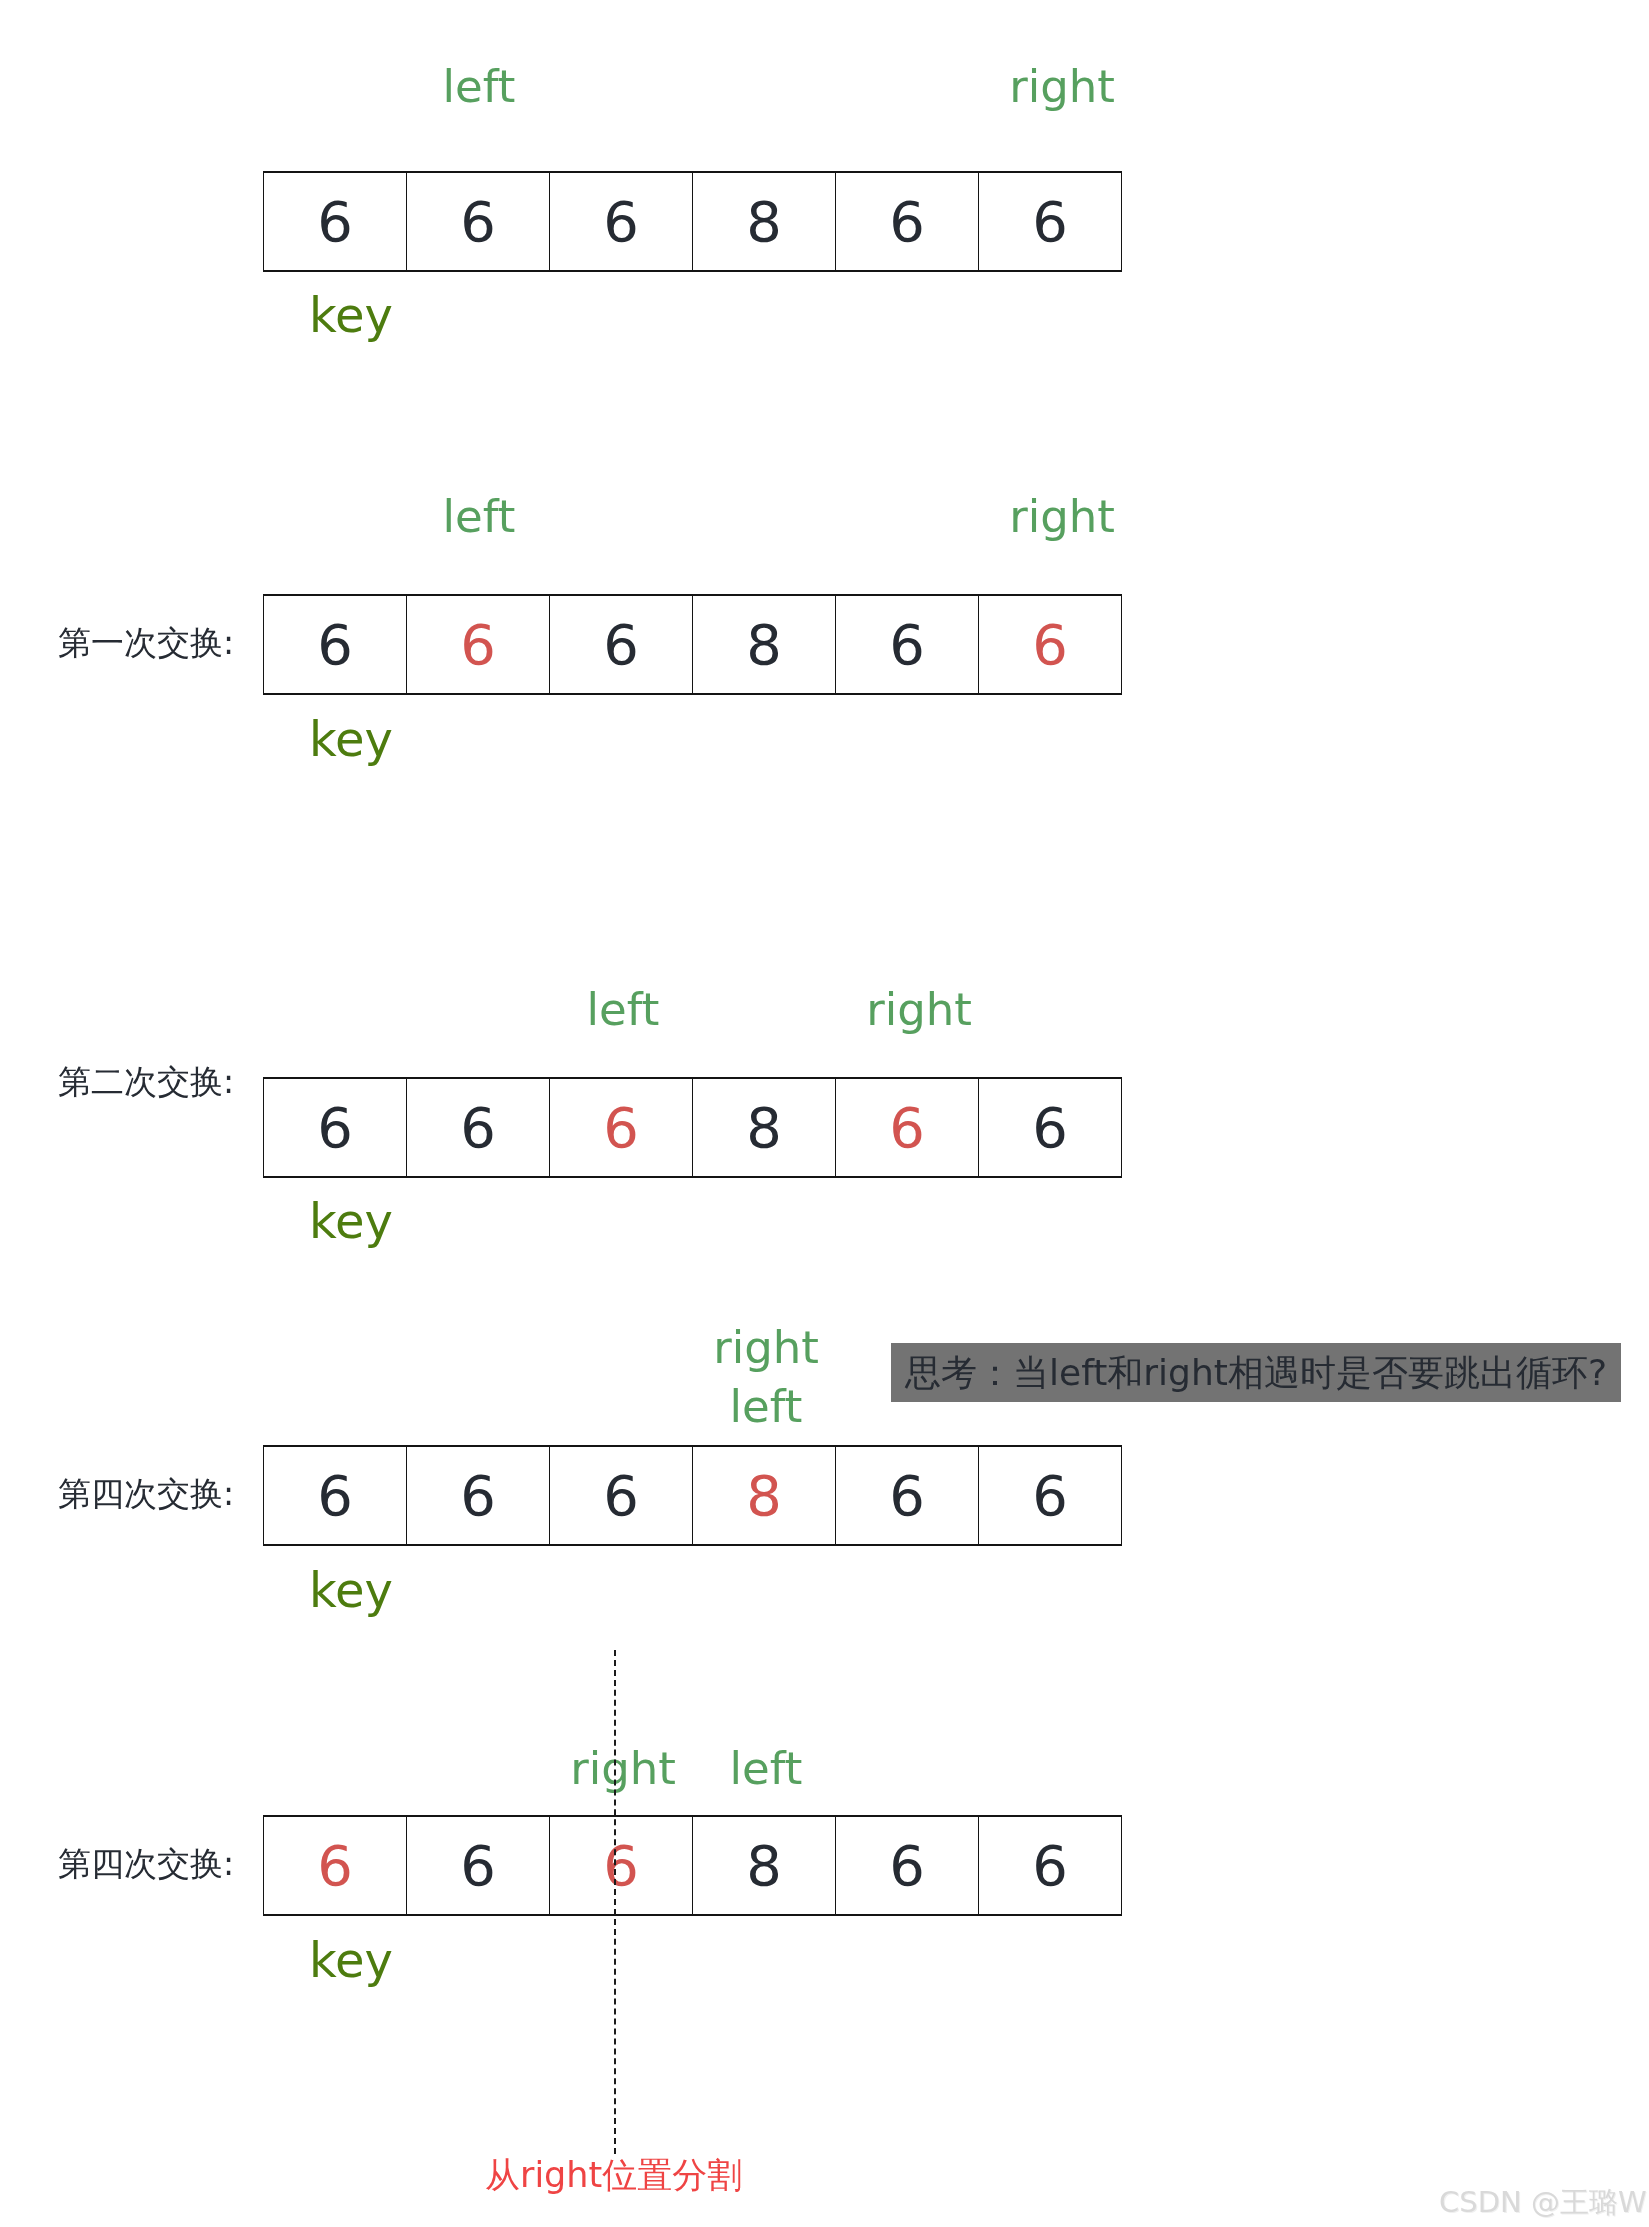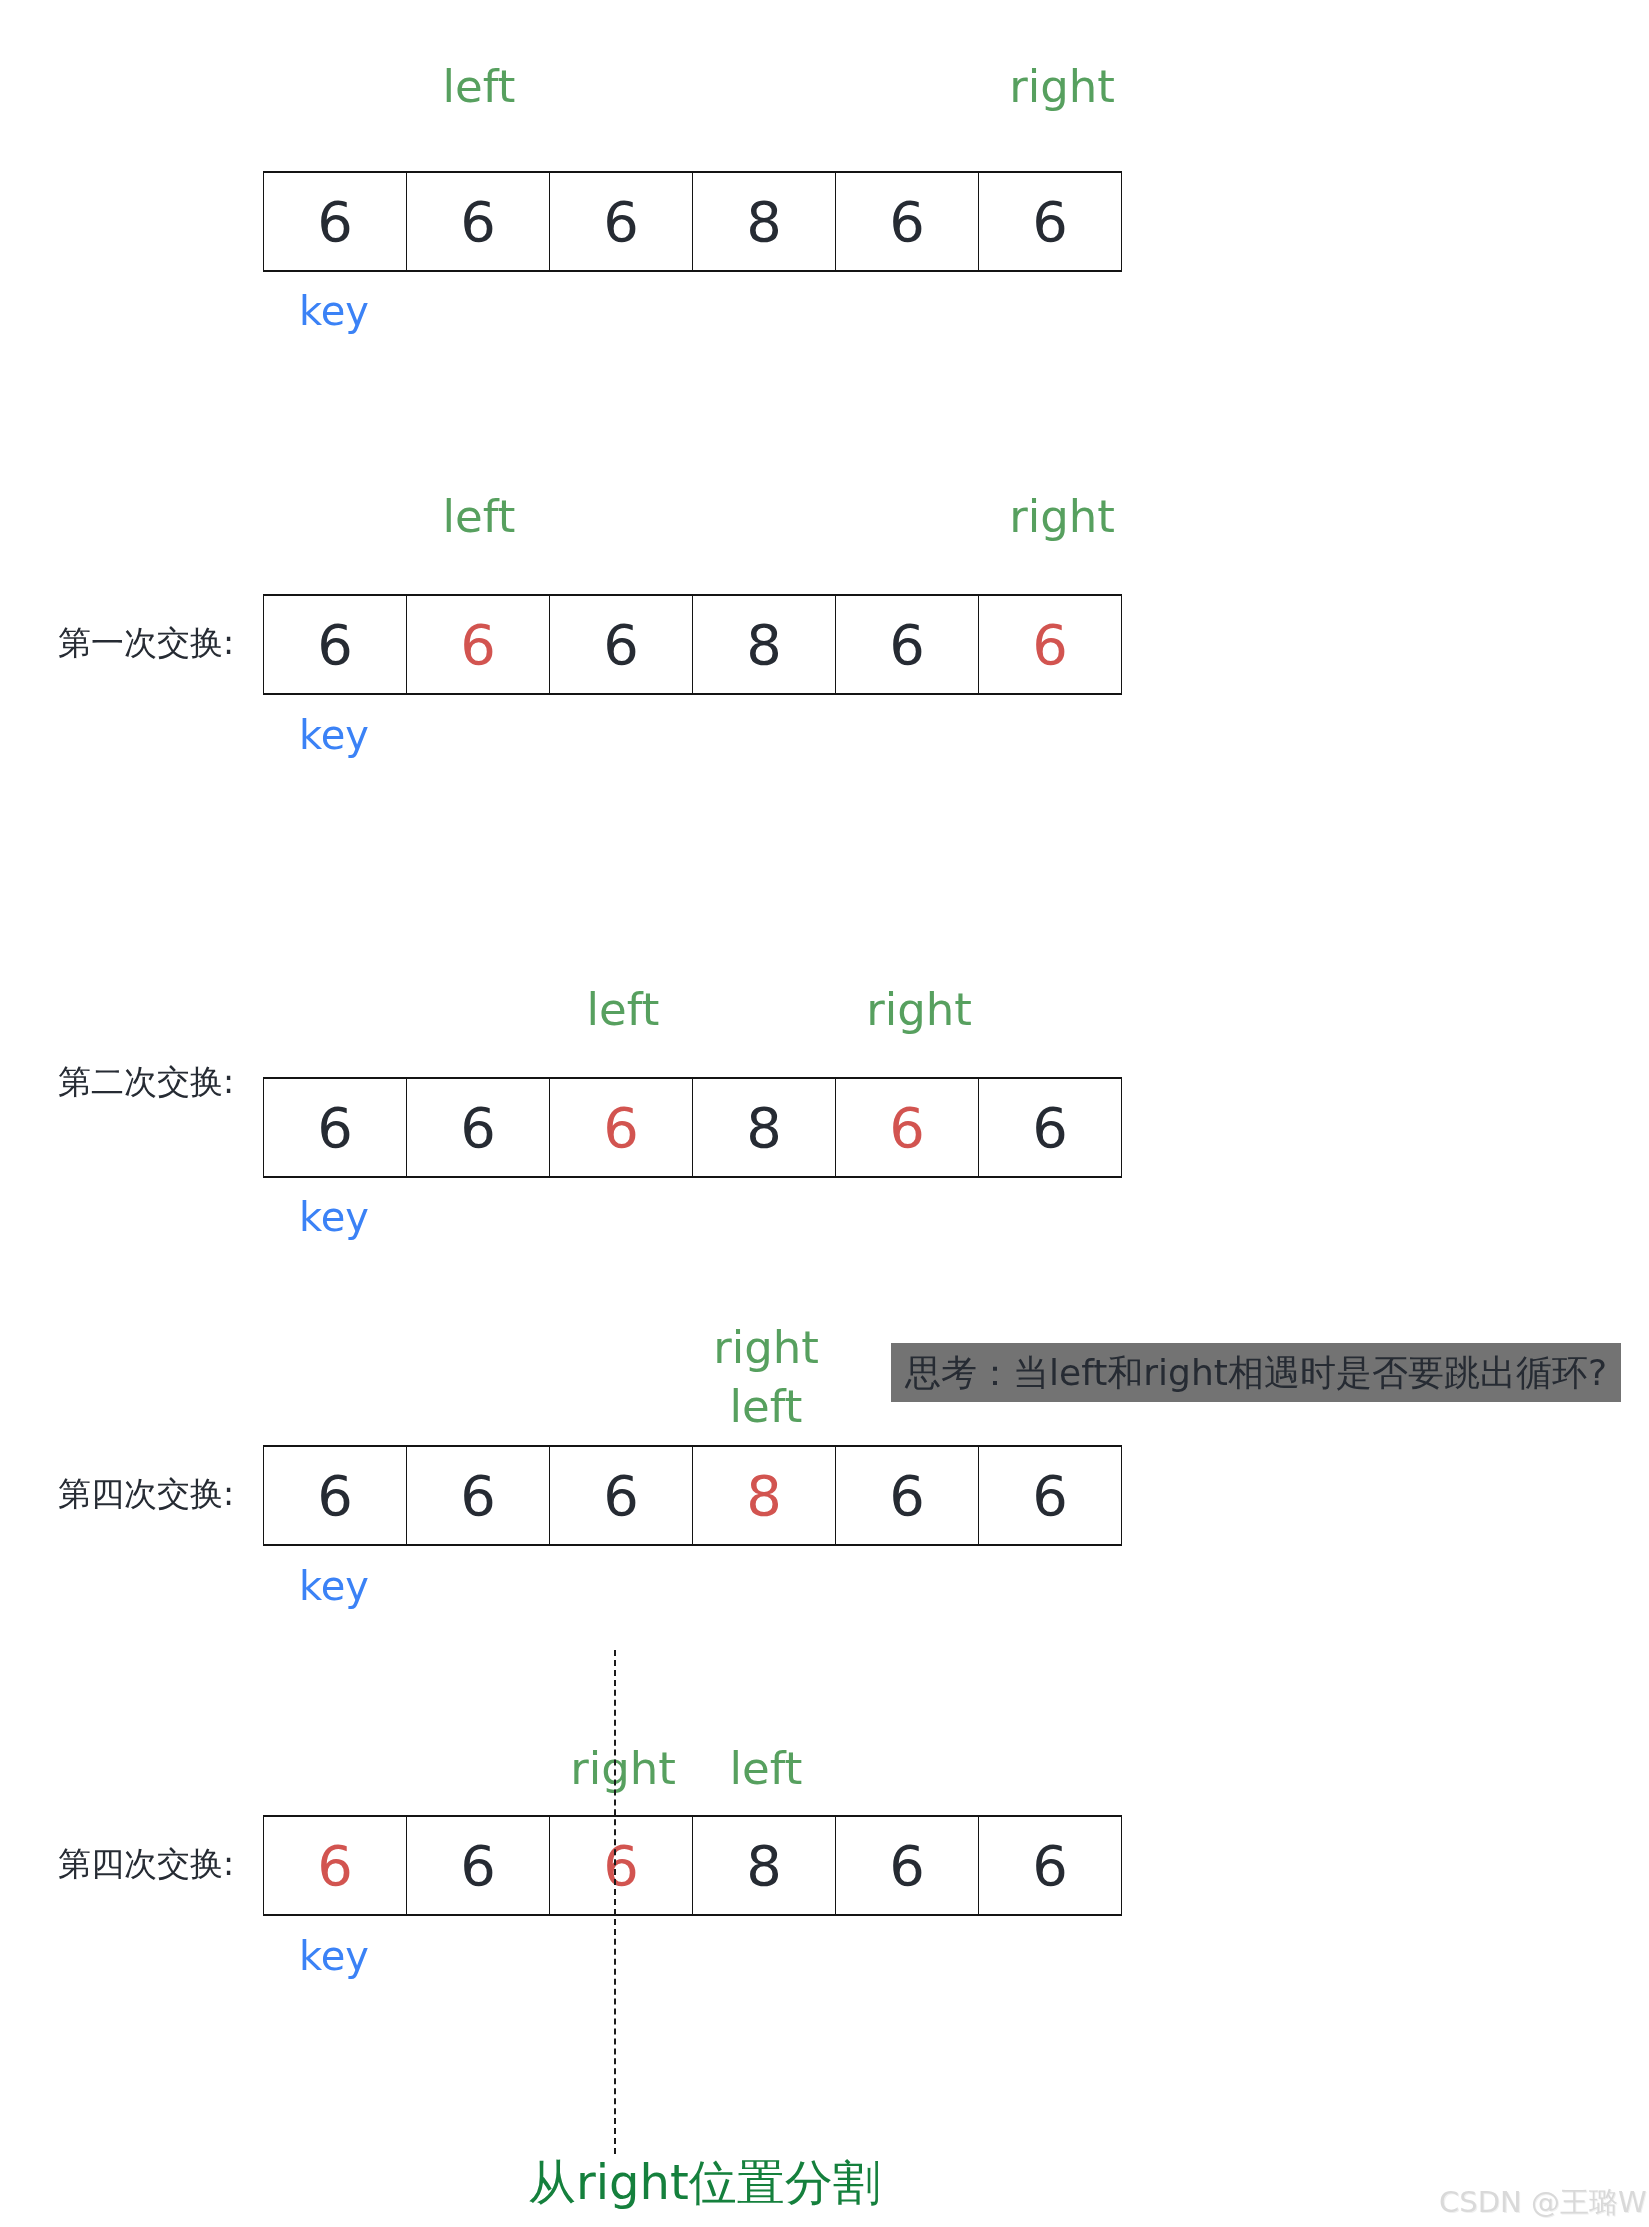--- a/index.html
+++ b/index.html
@@ -18,33 +18,33 @@
   .cell{
     width:142px;height:97px;display:flex;align-items:center;justify-content:center;
     font-size:56px;color:#262b33;background:#ffffff;
   }
   .cell + .cell{border-left:1.2px solid #141414;}
   .cell.red{color:#d25450;}
   .rowtitle{
     position:absolute;left:58px;font-size:33px;line-height:1.2;color:#262b33;white-space:nowrap;
   }
   .keylabel{
-    position:absolute;left:299px;font-size:40px;line-height:1;color:#3b82f6;
+    position:absolute;left:309px;font-size:48px;line-height:1;color:#4d7c0f;
   }
   .note{
     position:absolute;left:891px;top:1343px;background:#737373;color:#262b33;
     font-size:36px;line-height:1.2;padding:8px 14px;white-space:nowrap;z-index:0;
   }
   .dashline{
     position:absolute;left:614px;top:1650px;height:504px;width:0;
     border-left:2.9px dashed #1a1a1a;z-index:2;
   }
   .caption{
-    position:absolute;left:528px;top:2154px;font-size:48px;line-height:1.2;
-    color:#15803d;white-space:nowrap;
+    position:absolute;left:485px;top:2154px;font-size:35px;line-height:1.2;
+    color:#ef4444;white-space:nowrap;
   }
   .watermark{
     position:absolute;left:1439px;top:2188px;font-size:29px;line-height:1;
     color:#d9d9d9;text-shadow:1.2px 1.2px 0.6px #f0f0f0;white-space:nowrap;
   }
 </style>
 </head>
 <body>
 
 <div id="canvas">

